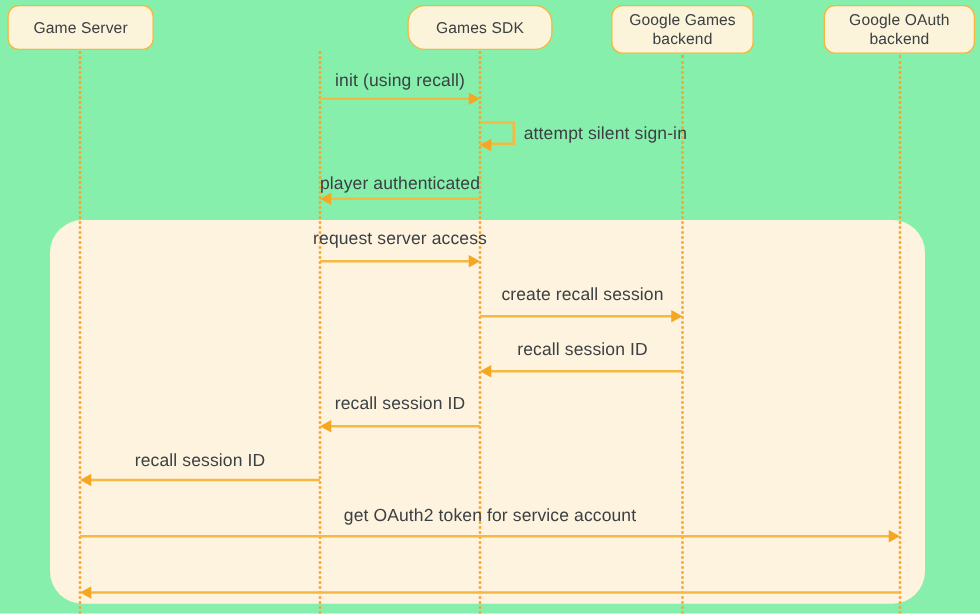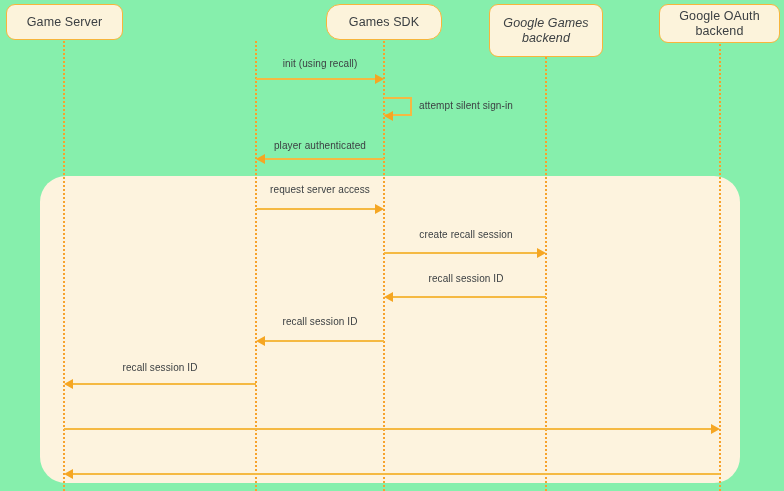--- a/index.html
+++ b/index.html
@@ -71,21 +71,21 @@
     border-left: 9px solid #F5A623;
   }
   .arrow-head.left {
     border-top: 5px solid transparent;
     border-bottom: 5px solid transparent;
     border-right: 9px solid #F5A623;
   }
   .msg-label {
     position: absolute;
     color: #3c4043;
-    font-size: 10px;
+    font-size: 14px;
     line-height: 14px;
     white-space: nowrap;
     z-index: 5;
     letter-spacing: 0.1px;
   }
   .msg-label.centered { transform: translateX(-50%); }
   
   .self-loop {
     position: absolute;
     box-sizing: border-box;
@@ -111,21 +111,21 @@
 
   <div class="participant" style="left:6px; top:4px; width:117px; height:36px;">
     <span>Game Server</span>
   </div>
 
 
   <div class="participant" style="left:326px; top:4px; width:116px; height:36px;border-radius:14px;">
     <span>Games SDK</span>
   </div>
 
-  <div class="participant" style="left:489px; top:4px; width:114px; height:53px;font-style:italic;">
+  <div class="participant" style="left:489px; top:4px; width:114px; height:39px;">
     <div>
       <span>Google Games</span>
       <span>backend</span>
     </div>
   </div>
 
   <div class="participant" style="left:659px; top:4px; width:121px; height:39px;">
     <div>
       <span>Google OAuth</span>
       <span>backend</span>
@@ -157,19 +157,20 @@
   <div class="arrow-head left" style="left:384px; top:292px;"></div>
 
   <div class="msg-label centered" style="left:320px; top:315px;">recall session ID</div>
   <div class="msg-line" style="left:264px; top:340px; width:120px;"></div>
   <div class="arrow-head left" style="left:256px; top:336px;"></div>
 
   <div class="msg-label centered" style="left:160px; top:361px;">recall session ID</div>
   <div class="msg-line" style="left:72px; top:383px; width:184px;"></div>
   <div class="arrow-head left" style="left:64px; top:379px;"></div>
 
+  <div class="msg-label centered" style="left:392px; top:405px;">get OAuth2 token for service account</div>
   <div class="msg-line" style="left:64px; top:428px; width:648px;"></div>
   <div class="arrow-head right" style="left:711px; top:424px;"></div>
 
   <div class="msg-line" style="left:72px; top:473px; width:648px;"></div>
   <div class="arrow-head left" style="left:64px; top:469px;"></div>
 
 </div>
 
 </body></html>

